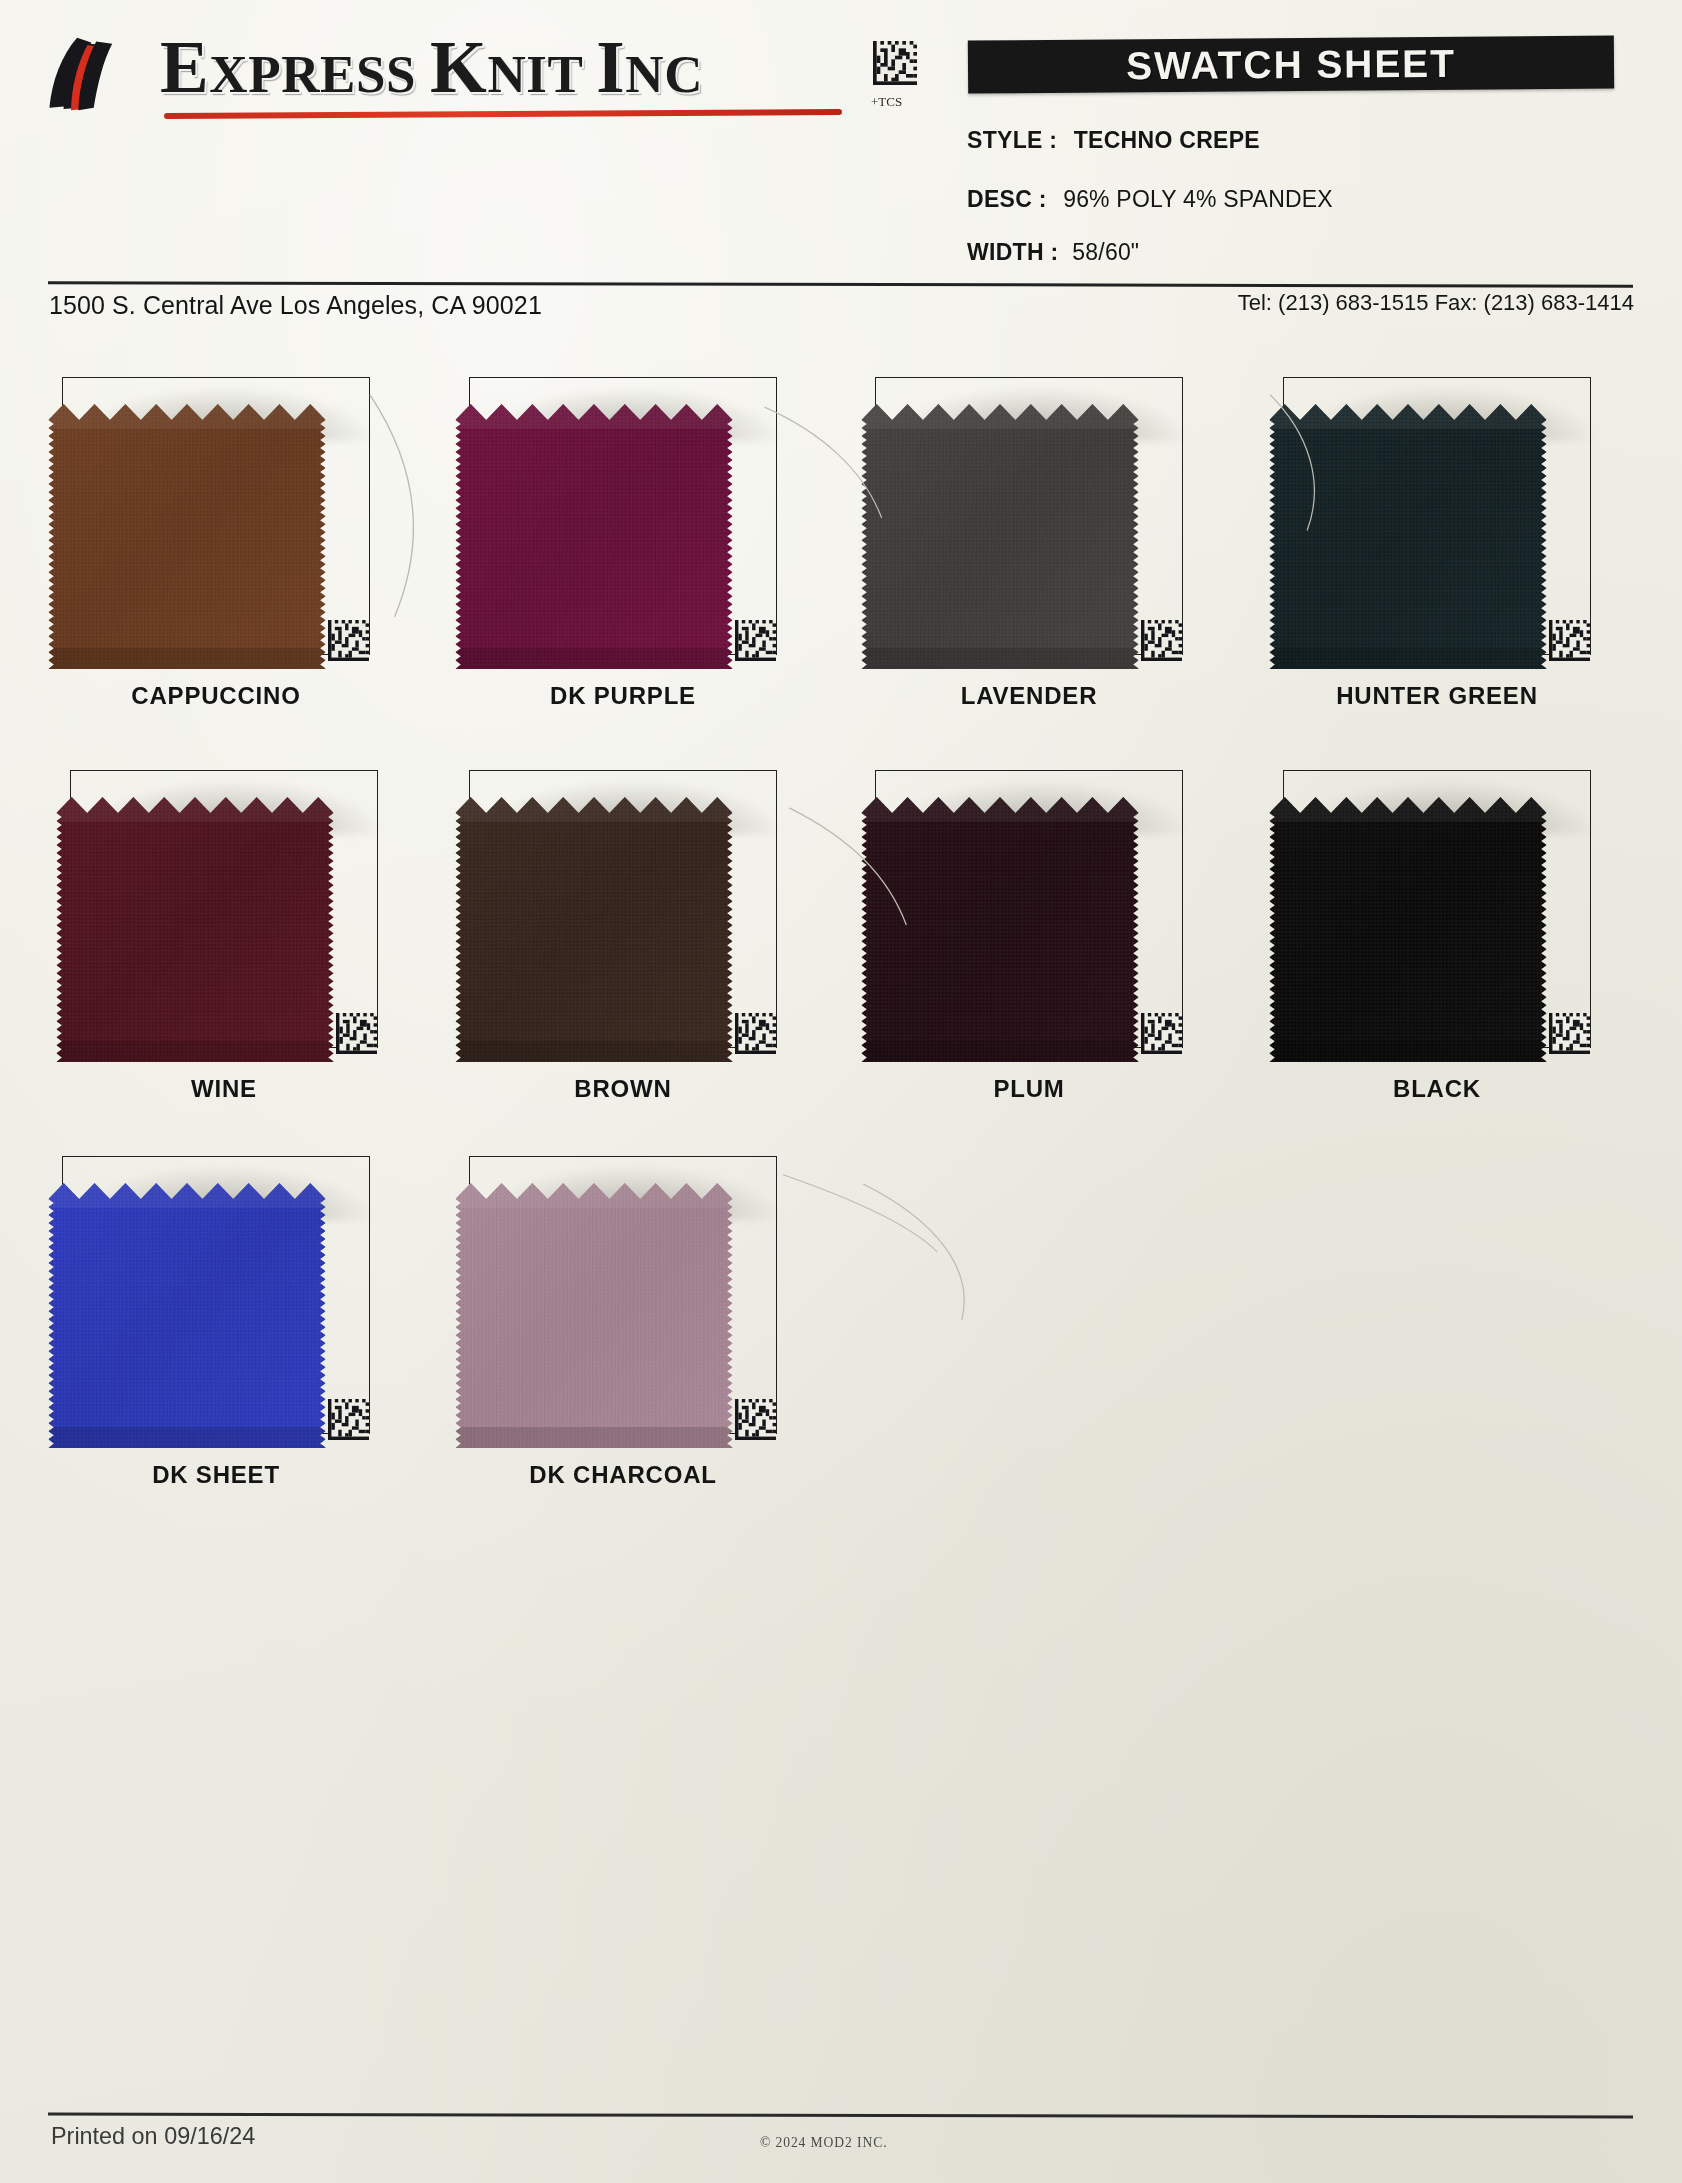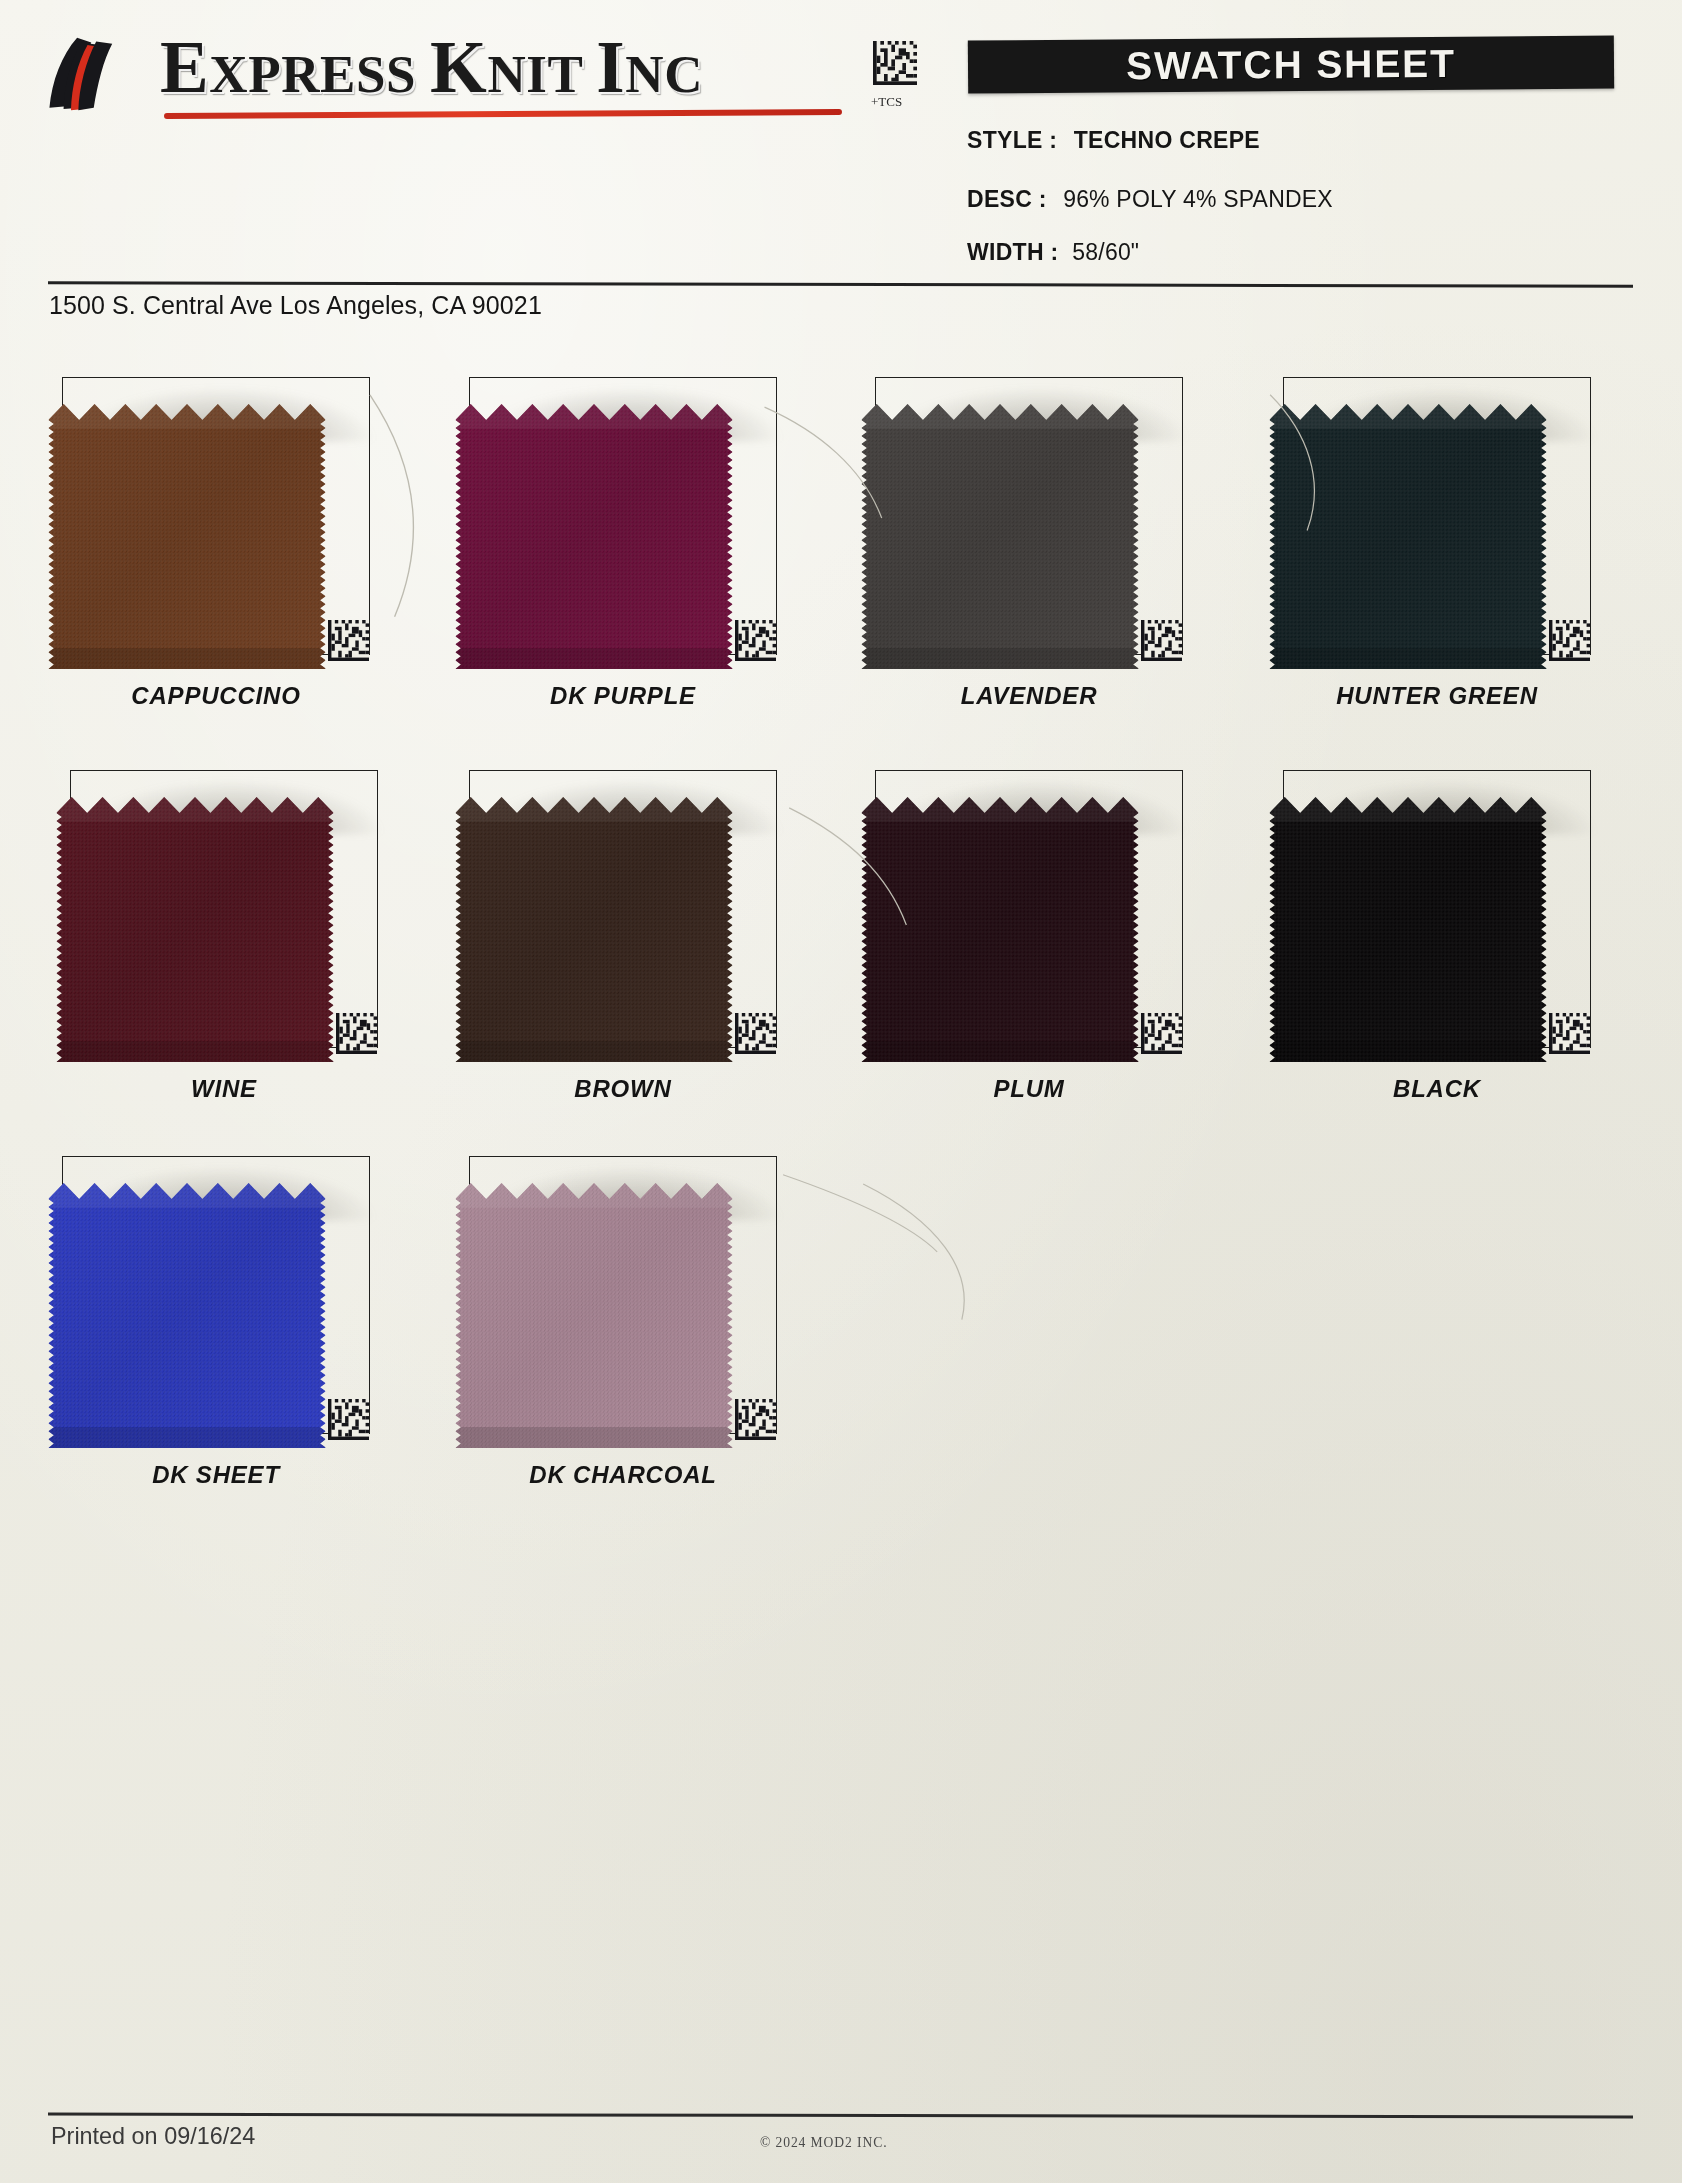--- a/index.html
+++ b/index.html
@@ -82,21 +82,21 @@
     position:absolute;left:49px;top:291px;
     font-size:25px;letter-spacing:0.1px;white-space:nowrap;
   }
   .contact{
     position:absolute;right:48px;top:289px;text-align:right;
   }
   .contact div{font-size:22px;line-height:1.28;white-space:nowrap;}
 
   
   .grid{position:absolute;left:0;top:368px;width:1682px;}
-  .cell{position:absolute;font-style:italic;}
+  .cell{position:absolute;}
   .frame{
     position:absolute;
     border:1.9px solid #20201e;
     box-sizing:border-box;
   }
   .shadow-top{
     position:absolute;
     background:radial-gradient(ellipse at 50% 100%, rgba(120,118,108,.55), rgba(120,118,108,0) 72%);
     filter:blur(3.7px);
     pointer-events:none;
@@ -191,20 +191,21 @@
     <span class="spec-val" style="margin-left:13.6px">96% POLY 4% SPANDEX</span>
   </div>
   <div class="spec spec-row row-width">
     <span class="spec-key">WIDTH :</span>
     <span class="spec-val" style="margin-left:11px">58/60"</span>
   </div>
 
   <div class="hrule"></div>
   <div class="addr">1500 S. Central Ave  Los Angeles, CA 90021</div>
   <div class="contact">
+    <div>Tel: (213) 683-1515  Fax: (213) 683-1414</div>
   </div>
 </div>
 
 <div class="grid" id="grid">
     <div class="cell" style="left: 62px; top: 8.6px; width: 364px; height: 358px;">
       <div class="frame" style="left: 0px; top: 0px; width: 308px; height: 278px;"></div>
       <div class="shadow-top" style="left: 15px; top: 11px; width: 296px; height: 53px;"></div>
       <div style="position: absolute; left: -13.6px; top: 27px; width: 278px; height: 265px;"><svg width="278" height="265" viewBox="0 0 450 430">
        <defs>
          <linearGradient id="g0" x1="0" y1="0" x2="1" y2="1">

